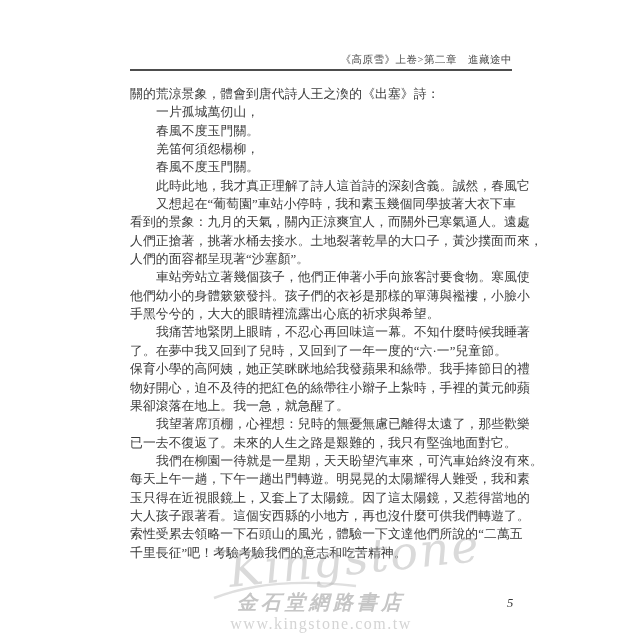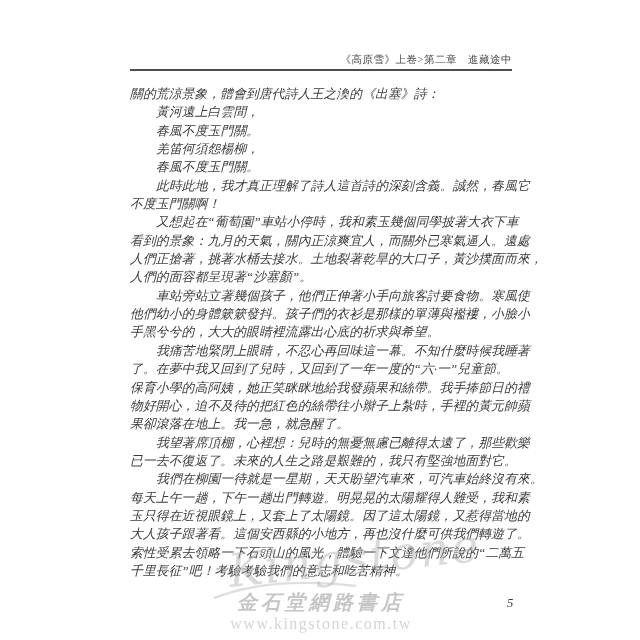--- a/index.html
+++ b/index.html
@@ -39,21 +39,20 @@
     left: 130px;
     width: 386px;
     color: #3b3b3b;
     font-size: 12.8px;
   }
   .body-text .line {
     height: 18.35px;
     line-height: 18.35px;
     white-space: nowrap;
     letter-spacing: 0.1px;
-    font-style: italic;
   }
   .body-text .line.indent {
     padding-left: 26px;
   }
   .wm-script {
     position: absolute;
     top: 531px;
     left: 228px;
     font-family: "DejaVu Serif", serif;
     font-style: italic;
@@ -106,26 +105,25 @@
 <body>
 
 <div class="page">
 
   <div class="running-header">《高原雪》上卷&gt;第二章　進藏途中</div>
 
   <div class="header-rule"></div>
 
   <div class="body-text">
       <div class="line">關的荒涼景象，體會到唐代詩人王之渙的《出塞》詩：</div>
-      <div class="line indent">黃河遠上白雲間，</div>
+      <div class="line indent">一片孤城萬仞山，</div>
       <div class="line indent">春風不度玉門關。</div>
       <div class="line indent">羌笛何須怨楊柳，</div>
       <div class="line indent">春風不度玉門關。</div>
       <div class="line indent">此時此地，我才真正理解了詩人這首詩的深刻含義。誠然，春風它</div>
-      <div class="line">不度玉門關啊！</div>
       <div class="line indent">又想起在“葡萄園”車站小停時，我和素玉幾個同學披著大衣下車</div>
       <div class="line">看到的景象：九月的天氣，關內正涼爽宜人，而關外已寒氣逼人。遠處</div>
       <div class="line">人們正搶著，挑著水桶去接水。土地裂著乾旱的大口子，黃沙撲面而來，</div>
       <div class="line">人們的面容都呈現著“沙塞顏”。</div>
       <div class="line indent">車站旁站立著幾個孩子，他們正伸著小手向旅客討要食物。寒風使</div>
       <div class="line">他們幼小的身體簌簌發抖。孩子們的衣衫是那樣的單薄與襤褸，小臉小</div>
       <div class="line">手黑兮兮的，大大的眼睛裡流露出心底的祈求與希望。</div>
       <div class="line indent">我痛苦地緊閉上眼睛，不忍心再回味這一幕。不知什麼時候我睡著</div>
       <div class="line">了。在夢中我又回到了兒時，又回到了一年一度的“六·一”兒童節。</div>
       <div class="line">保育小學的高阿姨，她正笑眯眯地給我發蘋果和絲帶。我手捧節日的禮</div>

